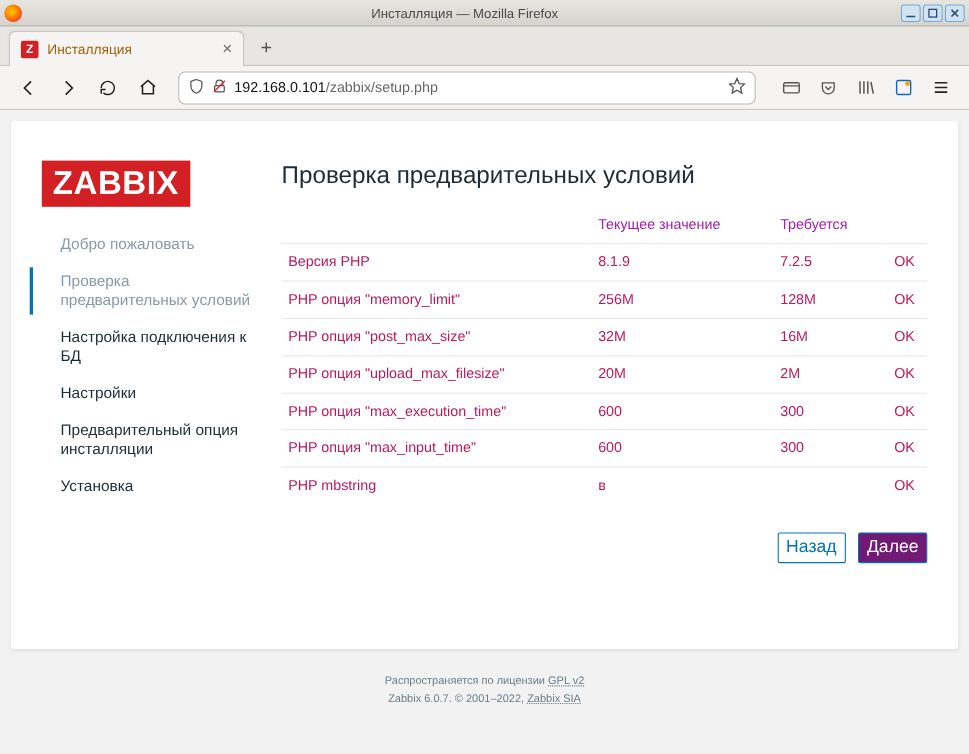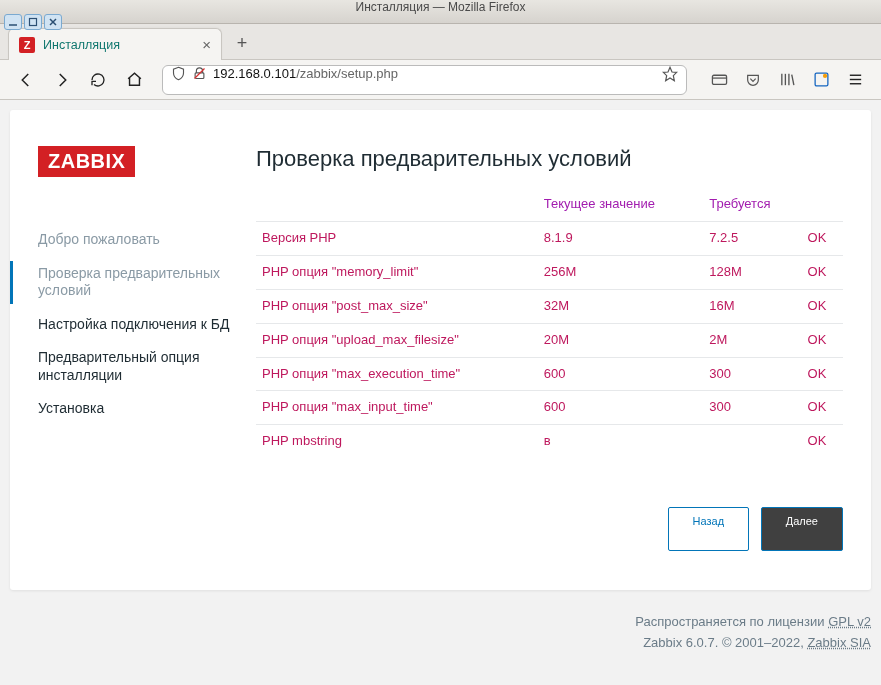--- a/index.html
+++ b/index.html
@@ -13,23 +13,23 @@
     height: 685px;
     overflow: hidden;
   }
 
   
   .win-titlebar {
     height: 24px;
     background: linear-gradient(#e8e6e1, #d6d3ce);
     border-bottom: 1px solid #b8b4ae;
     display: flex;
+    align-items: center;
     padding: 0 4px;
     position: relative;
-    flex-direction: column;
   }
   .ff-logo {
     width: 16px;
     height: 16px;
     border-radius: 50%;
     background: radial-gradient(circle at 40% 40%, #ffb600 15%, #ff6a00 55%, #d42e7a 90%);
     margin-right: 6px;
   }
   .win-title {
     flex: 1;
@@ -81,21 +81,21 @@
     background: #d32024;
     color: #fff;
     font-weight: bold;
     font-size: 11px;
     display: flex;
     align-items: center;
     justify-content: center;
     border-radius: 2px;
     margin-right: 8px;
   }
-  .tab .tab-title { flex: 1; font-size: 12.5px; color: #0f766e; }
+  .tab .tab-title { flex: 1; font-size: 12.5px; color: #a16207; }
   .tab .tab-close { color: #666; font-size: 15px; cursor: pointer; }
   .newtab-btn {
     width: 28px;
     height: 28px;
     display: flex;
     align-items: center;
     justify-content: center;
     font-size: 18px;
     color: #555;
     cursor: pointer;
@@ -123,20 +123,21 @@
     cursor: pointer;
   }
   .tbtn svg { display: block; }
   .addressbar {
     flex: 1;
     height: 30px;
     background: #fff;
     border: 1px solid #bbb;
     border-radius: 6px;
     display: flex;
+    align-items: center;
     padding: 0 8px;
     margin: 0 8px;
     gap: 6px;
   }
   .addressbar .url {
     flex: 1;
     font-size: 13px;
     color: #666;
     white-space: nowrap;
     overflow: hidden;
@@ -162,26 +163,25 @@
     position: relative;
   }
   .card-body { display: flex; }
 
   .sidebar { width: 214px; flex-shrink: 0; }
   .logo {
     display: inline-block;
     background: #d32024;
     color: #fff;
     font-weight: bold;
-    font-size: 20px;
+    font-size: 30px;
     letter-spacing: 0.5px;
     padding: 4px 10px;
-    margin-bottom: 46px;
-  }
-  .nav { list-style: none; margin: 0; padding: 0; }
+  }
+  .nav { list-style: none; margin: 17px; padding: 0; }
   .nav li {
     padding: 8px 0 8px 0;
     font-size: 14px;
     color: #1f2c33;
     cursor: pointer;
     line-height: 1.25;
   }
   .nav li.done { color: #8a9aa5; }
   .nav li.active {
     color: #8a9aa5;
@@ -218,52 +218,51 @@
   }
   table.check th:first-child { width: 48%; }
   table.check td {
     padding: 8px 6px;
     border-top: 1px solid #e6e8ea;
     color: #be185d;
     vertical-align: top;
     line-height: 1.3;
   }
   .ok { color: #2fa843; text-align: right; padding-right: 6px; }
-  table.check td.ok { text-align: left; }
+  table.check td.ok { text-align: center; }
 
   .buttons-row {
     text-align: right;
     margin-top: 26px;
   }
   .btn {
     display: inline-block;
-    height: 44px;
+    height: 28px;
     line-height: 26px;
-    padding: 0 24px;
-    font-size: 11px;
+    padding: 0 7px;
+    font-size: 16px;
     border-radius: 2px;
     cursor: pointer;
     margin-left: 8px;
   }
   .btn-secondary {
     background: #fff;
     color: #0275b8;
     border: 1px solid #0275b8;
   }
   .btn-primary {
-    background: #404040;
+    background: #701a75;
     color: #fff;
     border: 1px solid #0275b8;
-    margin-top: 23px;
   }
 
   .footer {
-    text-align: right;
+    text-align: center;
     color: #6b7c88;
-    font-size: 13px;
+    font-size: 10px;
     margin-top: 22px;
     line-height: 1.6;
   }
   .footer a { color: #6b7c88; text-decoration: underline dotted; }
 </style>
 </head>
 <body>
 
 <div class="win-titlebar">
   <span class="ff-logo"></span>
@@ -383,20 +382,21 @@
 
 <div class="viewport">
   <div class="card">
     <div class="card-body">
       <div class="sidebar">
         <div class="logo">ZABBIX</div>
         <ul class="nav" id="nav-list">
             <li class="done">Добро пожаловать</li>
             <li class="active">Проверка предварительных условий</li>
             <li>Настройка подключения к БД</li>
+            <li>Настройки</li>
             <li>Предварительный опция инсталляции</li>
             <li>Установка</li>
           </ul>
       </div>
       <div class="main">
         <h1 class="page-title">Проверка предварительных условий</h1>
         <div class="table-wrap">
           <table class="check">
             <thead>
               <tr>

